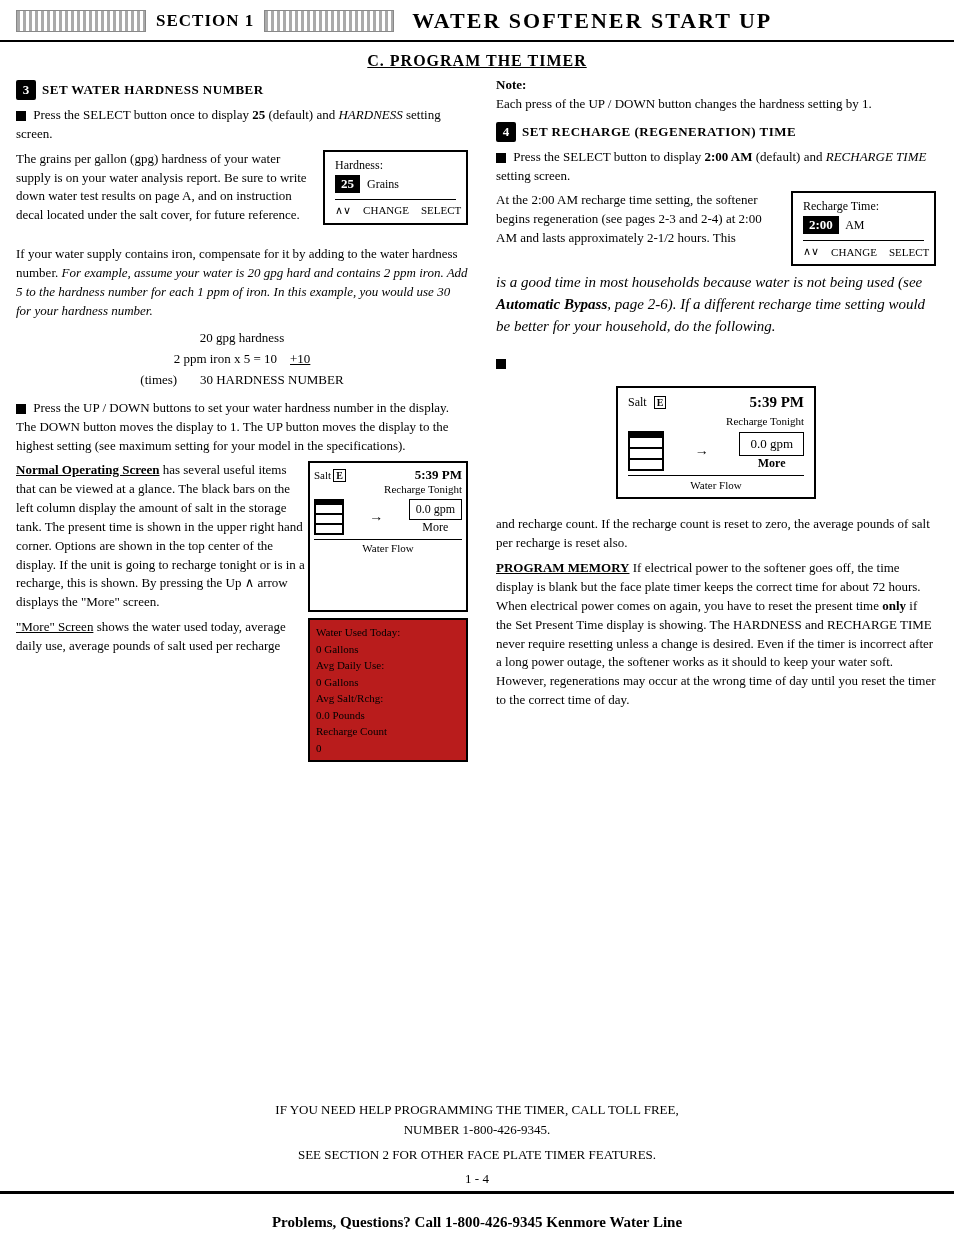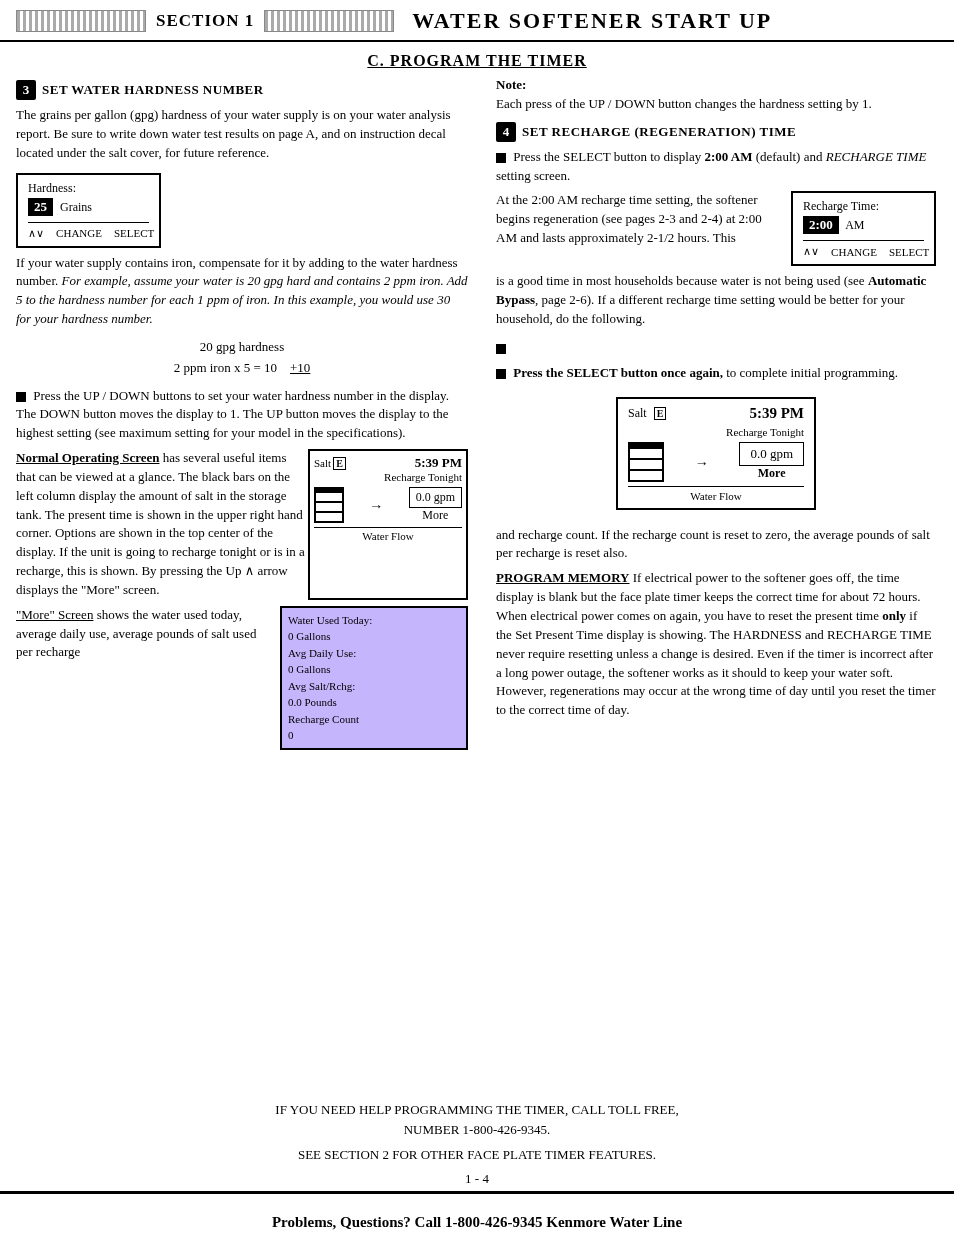--- a/index.html
+++ b/index.html
@@ -148,22 +148,21 @@
       margin-top: 6px;
       font-size: 11px;
       border-top: 1px solid #000;
       padding-top: 4px;
     }
 
     
     .hardness-layout {
       display: flex;
       gap: 10px;
-      margin-bottom: 6px;
-      flex-direction: column;
+      margin-bottom: 20px;
     }
     .hardness-text {
       flex: 1;
       font-size: 13px;
       line-height: 1.45;
     }
     .hardness-box-wrapper {
       width: 145px;
       flex-shrink: 0;
     }
@@ -252,26 +251,26 @@
       display: flex;
       gap: 8px;
       margin-bottom: 6px;
     }
     .more-text {
       flex: 1;
       font-size: 13px;
       line-height: 1.45;
     }
     .more-screen {
-      width: 188px;
+      width: 160px;
       flex-shrink: 0;
       border: 2px solid #000;
       font-size: 11px;
       padding: 4px 6px;
-      background: #c4b5fd;
+      background: #b91c1c;
       line-height: 1.5;
     }
 
     
     .note-text {
       font-size: 13px;
       margin-bottom: 8px;
       line-height: 1.45;
     }
 
@@ -421,20 +420,24 @@
 
   <div class="content">
 
     <div class="left-col">
 
       <div class="section-header">
         <div class="section-num">3</div>
         <span class="section-title">SET WATER HARDNESS NUMBER</span>
       </div>
 
+      <p>
+        <span class="bullet-square"></span>
+        <span>Press the SELECT button once to display <b>25</b> (default) and <i>HARDNESS</i> setting screen.</span>
+      </p>
 
       <div class="hardness-layout">
         <div class="hardness-text">The grains per gallon (gpg) hardness of your water supply is on your water analysis report. Be sure to write down water test results on page A, and on instruction decal located under the salt cover, for future reference.</div>
         <div class="hardness-box-wrapper">
           <div class="display-box">
             <div class="display-box-title">Hardness:</div>
             <div>
               <span class="display-value">25</span>
               <span>Grains</span>
             </div>
@@ -451,20 +454,25 @@
         <span>If your water supply contains iron, compensate for it by adding to the water hardness number.</span>
         <i>For example, assume your water is 20 gpg hard and contains 2 ppm iron. Add 5 to the hardness number for each 1 ppm of iron. In this example, you would use 30 for your hardness number.</i>
       </p>
 
       <div class="math-block">
         <div>20 gpg hardness</div>
         <div>
           <span>2 ppm iron x 5 = 10</span>
           &nbsp;&nbsp;
           <span class="underline-val">+10</span>
+        </div>
+        <div>
+          <span>(times)</span>
+          &nbsp;&nbsp;&nbsp;&nbsp;&nbsp;
+          <span>30 HARDNESS NUMBER</span>
         </div>
       </div>
 
       <p>
         <span class="bullet-square"></span>
         <span>Press the UP / DOWN buttons to set your water hardness number in the display. The DOWN button moves the display to 1. The UP button moves the display to the highest setting (see maximum setting for your model in the specifications).</span>
       </p>
 
       <div class="nos-layout">
         <div class="nos-text">
@@ -547,33 +555,28 @@
             </div>
             <div class="display-buttons">
               <span>∧∨</span>
               <span>CHANGE</span>
               <span>SELECT</span>
             </div>
           </div>
         </div>
       </div>
 
-      <p style="font-size:13px;line-height:1.45;margin-bottom:10px;">
+      <p style="font-size:15px;line-height:1.45;margin-bottom:16px;font-style:italic;">
         is a good time in most households because water is not being used (see <b>Automatic Bypass</b>, page 2-6). If a different recharge time setting would be better for your household, do the following.
       </p>
 
       <p style="font-size:13px;line-height:1.45;margin-bottom:6px;">
         <span class="bullet-square"></span>
       </p>
 
-      <p style="font-size:13px;line-height:1.45;margin-bottom:6px;">
-        <span class="bullet-square"></span>
-        <b>Press the SELECT button once again,</b>
-        <span> to complete initial programming.</span>
-      </p>
 
       <div style="display:flex;justify-content:center;margin:6px 0 8px 0;">
         <div class="big-screen">
           <div class="big-screen-top">
             <div class="big-screen-salt">
               <span>Salt</span>
               <span style="border:1px solid #000;padding:0 2px;font-size:10px;font-weight:bold;margin-left:3px;">E</span>
             </div>
             <span class="big-screen-time">5:39 PM</span>
           </div>

